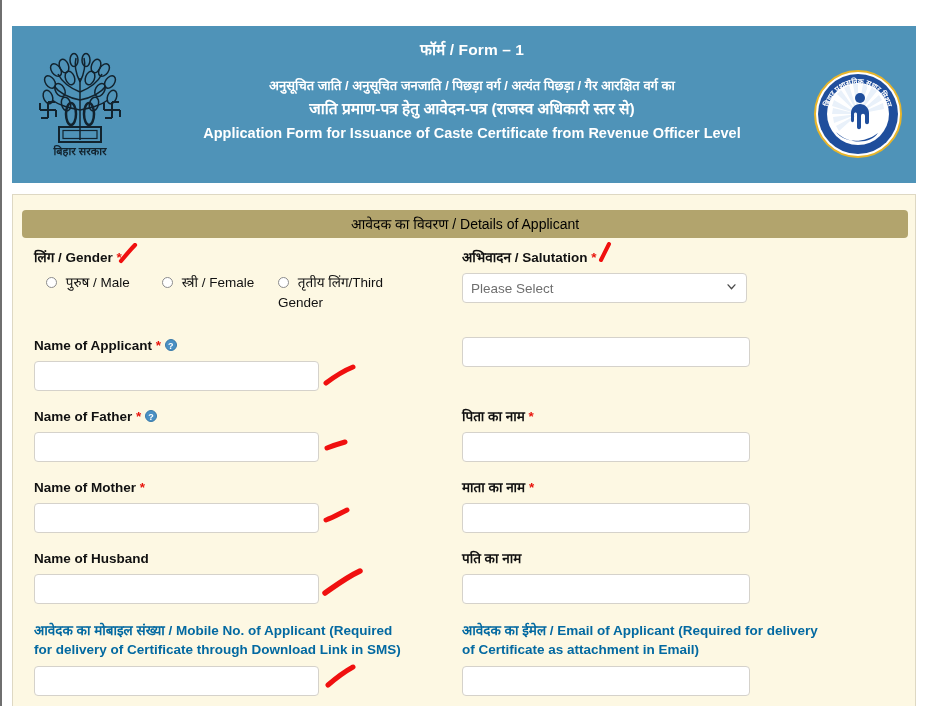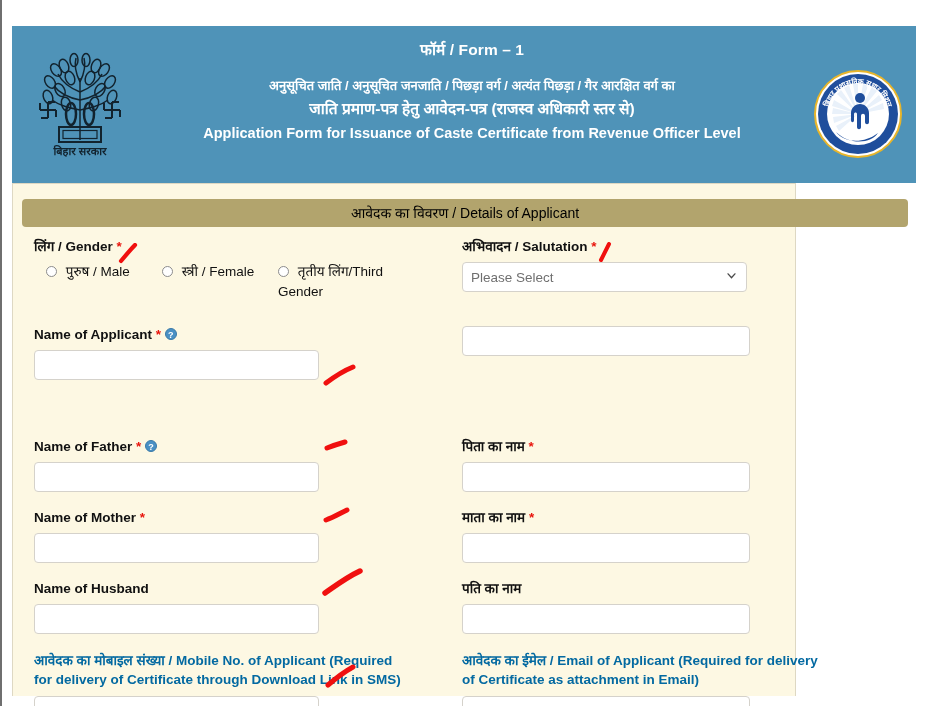--- a/index.html
+++ b/index.html
@@ -84,22 +84,22 @@
 
   .gov-logo {
     position: absolute;
     right: 14px; top: 44px;
     width: 88px; height: 88px;
   }
 
   
   .panel {
     position: absolute;
-    left: 12px; top: 183px;
-    width: 784px; height: 513px;
+    left: 12px; top: 194px;
+    width: 904px; height: 513px;
     background: #fdf8e3;
     border: 1px solid #ded8c3;
     border-bottom: none;
     text-decoration: underline;
   }
 
   .section-bar {
     position: absolute;
     left: 9px; top: 15px;
     width: 886px; height: 28px;
@@ -384,21 +384,21 @@
             <span class="req">*</span>
             <span class="help">?</span>
           </div>
           <input class="txt" type="text" placeholder="" style="">
         </div>
         <div class="col-r">
           <input class="txt" type="text" placeholder="" style="">
         </div>
       </div>
 
-      <div class="row" style="height:71px;margin-top:41px;">
+      <div class="row" style="height:71px;">
         <div class="col-l">
           <div class="lbl">
             <span>Name of Father</span>
             <span class="req">*</span>
             <span class="help">?</span>
           </div>
           <input class="txt" type="text" placeholder="" style="">
         </div>
         <div class="col-r">
           <div class="lbl">

